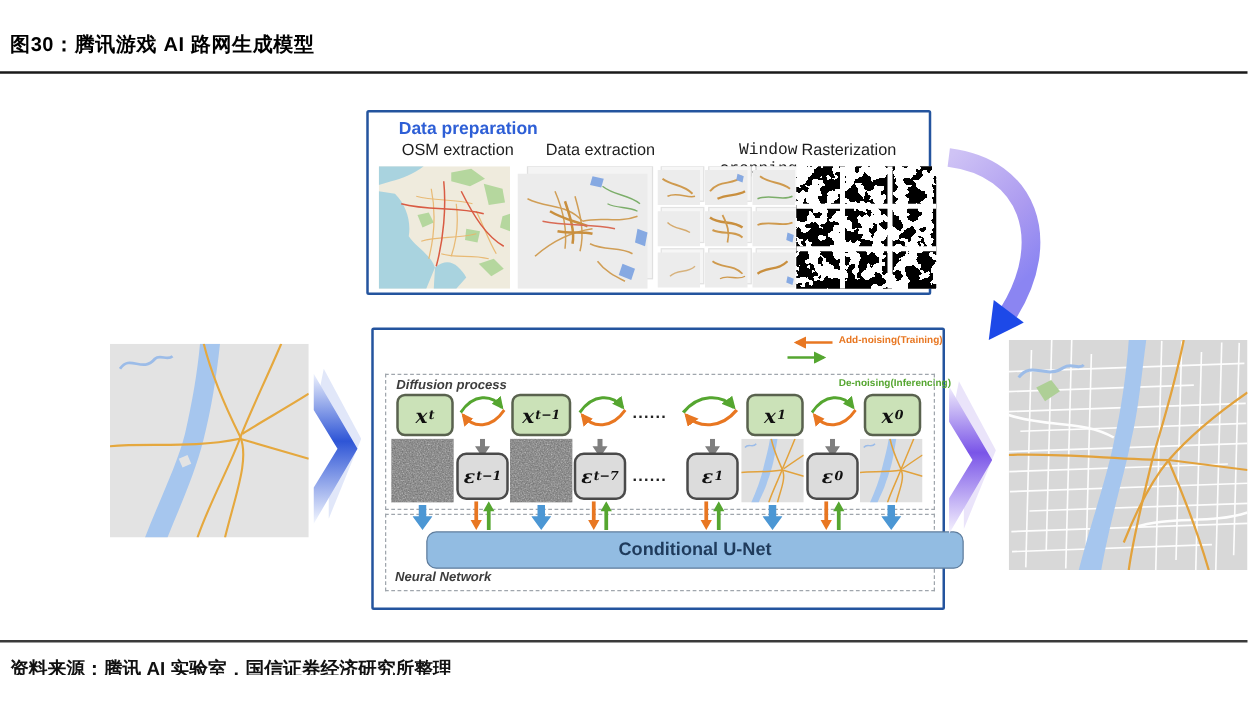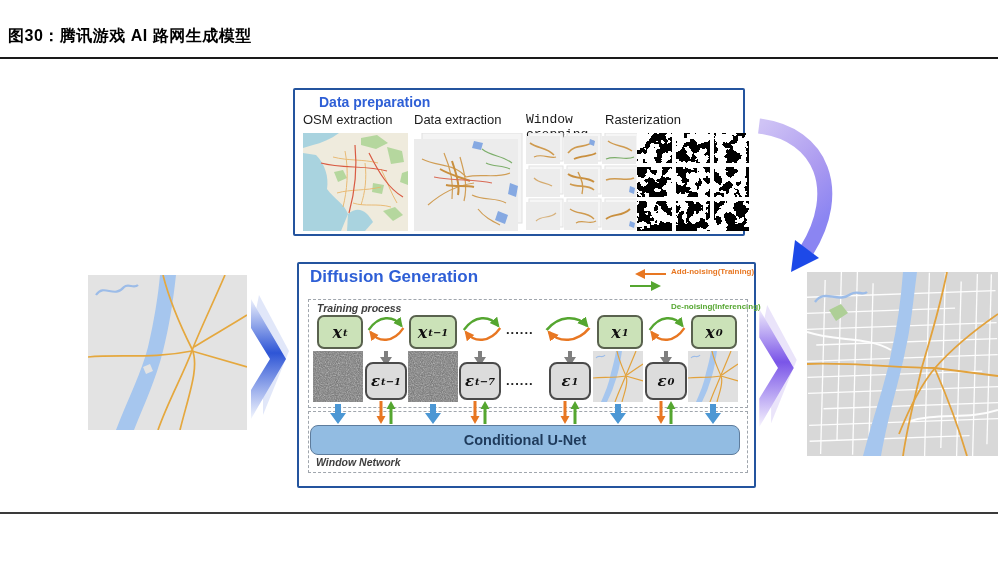--- a/index.html
+++ b/index.html
@@ -5,36 +5,36 @@
   html,body{margin:0;padding:0;background:#fff;}
   #canvas{position:relative;width:1000px;height:540px;background:#ffffff;
           font-family:"Liberation Sans","DejaVu Sans",sans-serif;overflow:hidden;}
   .abs{position:absolute;}
   .fig-title{left:8px;top:26px;font-size:16px;font-weight:bold;color:#000;letter-spacing:.5px;}
   .rule-top{left:0;top:57px;width:998px;height:2px;background:#1a1a1a;}
   .rule-bottom{left:0;top:512px;width:998px;height:2px;background:#3a3a3a;}
   .src-text{left:8px;top:526px;font-size:15px;font-weight:bold;color:#111;}
   .panel{border:2.5px solid #24549E;background:#fff;box-sizing:border-box;border-radius:2px;}
   .panel-title{color:#2E5FD6;font-weight:600;}
-  .step-label{font-size:13px;color:#1c1c1c;text-align:left;}
+  .step-label{font-size:13px;color:#1c1c1c;text-align:right;}
   .dashed-box{border:1.6px dashed #A0A6AD;box-sizing:border-box;background:transparent;}
   .proc-label{font-size:10.5px;font-style:italic;font-weight:bold;color:#3d3d3d;}
   .xnode{background:#CBE2B8;border:2px solid #59624E;border-radius:7px;box-sizing:border-box;
          display:flex;align-items:center;justify-content:center;
          font-family:"DejaVu Serif","Liberation Serif",serif;font-style:italic;font-weight:bold;
          font-size:16px;color:#101010;}
   .enode{background:#DCDCDC;border:2px solid #4A4A4A;border-radius:8px;box-sizing:border-box;
          display:flex;align-items:center;justify-content:center;
          font-family:"DejaVu Serif","Liberation Serif",serif;font-style:italic;font-weight:bold;
          font-size:15px;color:#101010;}
   .xnode sub,.enode sub{font-size:10px;margin-left:1px;}
   .dots{font-weight:bold;color:#222;font-size:13px;letter-spacing:1px;}
   .unet{background:#92BCE2;border:1.6px solid #5E7C9C;border-radius:8px;box-sizing:border-box;
         display:flex;align-items:center;justify-content:center;
-        font-size:14.5px;font-weight:bold;color:#1F3B5C;}
+        font-size:14.5px;font-weight:bold;color:#1F3B5C;margin-left:31px;}
   .legend-label{font-size:8px;font-weight:bold;white-space:nowrap;}
   .img-frame{display:block;}
   svg{display:block;}
 </style>
 </head>
 <body>
 
 <div id="canvas">
 
   <svg class="abs" width="0" height="0" style="left:0;top:0" aria-hidden="true">
@@ -230,33 +230,32 @@
       <path d="M159,40 C140,52 120,63 106,72"></path>
     </g>
   </svg>
 
   <svg class="abs" style="left:249px;top:293px;" width="40" height="132" viewBox="0 0 40 132">
     <polygon points="10,2 40,58 14,122 14,100 28,60 6,22" fill="#C8D4F4" opacity="0.55"></polygon>
     <polygon points="2,6 37,66 2,126 2,97 21,66 2,35" fill="url(#grad-blue-chev)"></polygon>
   </svg>
 
   <div class="abs panel" style="left:297px;top:262px;width:459px;height:226px;"></div>
-  <div class="abs panel-title" style="left:310px;top:267px;font-size:17px;">Diffusion Generation</div>
 
   <svg class="abs" style="left:628px;top:269px;" width="40" height="10" viewBox="0 0 40 10">
     <line x1="38" y1="5" x2="9" y2="5" stroke="#E87722" stroke-width="2" marker-end="url(#ah-o)"></line>
   </svg>
   <div class="abs legend-label" style="left:671px;top:267px;color:#E87722;">Add-noising(Training)</div>
   <svg class="abs" style="left:628px;top:281px;" width="40" height="10" viewBox="0 0 40 10">
     <line x1="2" y1="5" x2="31" y2="5" stroke="#55A630" stroke-width="2" marker-end="url(#ah-g)"></line>
   </svg>
   <div class="abs legend-label" style="left:671px;top:279px;color:#55A630;margin-top:23px;">De-noising(Inferencing)</div>
 
   <div class="abs dashed-box" style="left:308px;top:299px;width:440px;height:109px;"></div>
-  <div class="abs proc-label" style="left:317px;top:302px;">Training process</div>
+  <div class="abs proc-label" style="left:317px;top:302px;">Diffusion process</div>
 
   <div class="abs xnode" style="left:317px;top:315px;width:46px;height:34px;">
     <i>x</i>
       <sub>t</sub>
   </div>
   <div class="abs xnode" style="left:409px;top:315px;width:48px;height:34px;">
     <i>x</i>
       <sub>t−1</sub>
   </div>
   <div class="abs dots" style="left:506px;top:322px;">......</div>
@@ -343,21 +342,21 @@
   <div class="abs enode" style="left:549px;top:362px;width:42px;height:38px;">
     <i>ε</i>
       <sub>1</sub>
   </div>
   <div class="abs enode" style="left:645px;top:362px;width:42px;height:38px;">
     <i>ε</i>
       <sub>0</sub>
   </div>
 
   <div class="abs dashed-box" style="left:308px;top:411px;width:440px;height:62px;"></div>
-  <div class="abs proc-label" style="left:316px;top:456px;font-weight:bold;">Window Network</div>
+  <div class="abs proc-label" style="left:316px;top:456px;font-weight:bold;">Neural Network</div>
 
   <svg class="abs" style="left:330px;top:404px;" width="16" height="20" viewBox="0 0 16 20">
       <path d="M5,0 h6 v9 h5 l-8,11 -8,-11 h5 z" fill="#4C97D4"></path>
     </svg>
   <svg class="abs" style="left:425px;top:404px;" width="16" height="20" viewBox="0 0 16 20">
       <path d="M5,0 h6 v9 h5 l-8,11 -8,-11 h5 z" fill="#4C97D4"></path>
     </svg>
   <svg class="abs" style="left:610px;top:404px;" width="16" height="20" viewBox="0 0 16 20">
       <path d="M5,0 h6 v9 h5 l-8,11 -8,-11 h5 z" fill="#4C97D4"></path>
     </svg>
@@ -426,14 +425,15 @@
     <g stroke="#E2A23C" stroke-width="1.8" fill="none">
       <path d="M140,0 C132,40 122,70 115,95 C108,125 100,155 96,184"></path>
       <path d="M191,42 C165,60 142,80 128,96"></path>
       <path d="M128,96 C112,115 100,142 92,162"></path>
       <path d="M0,92 C40,90 90,96 128,96 L191,104"></path>
       <path d="M160,184 C150,150 138,120 128,97"></path>
     </g>
   </svg>
 
   <div class="abs rule-bottom"></div>
+  <div class="abs src-text">资料来源：腾讯 AI 实验室，国信证券经济研究所整理</div>
 
 </div>
 
 </body></html>

